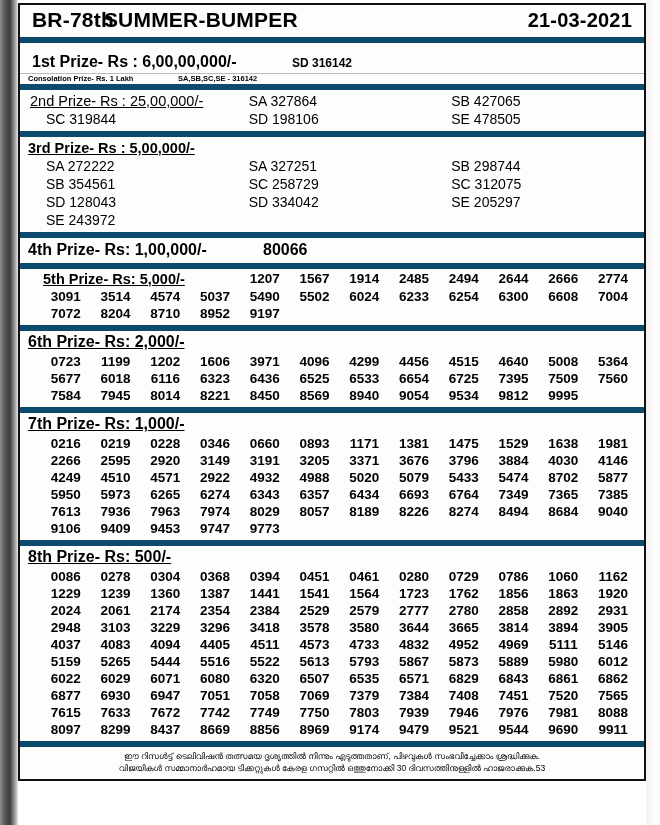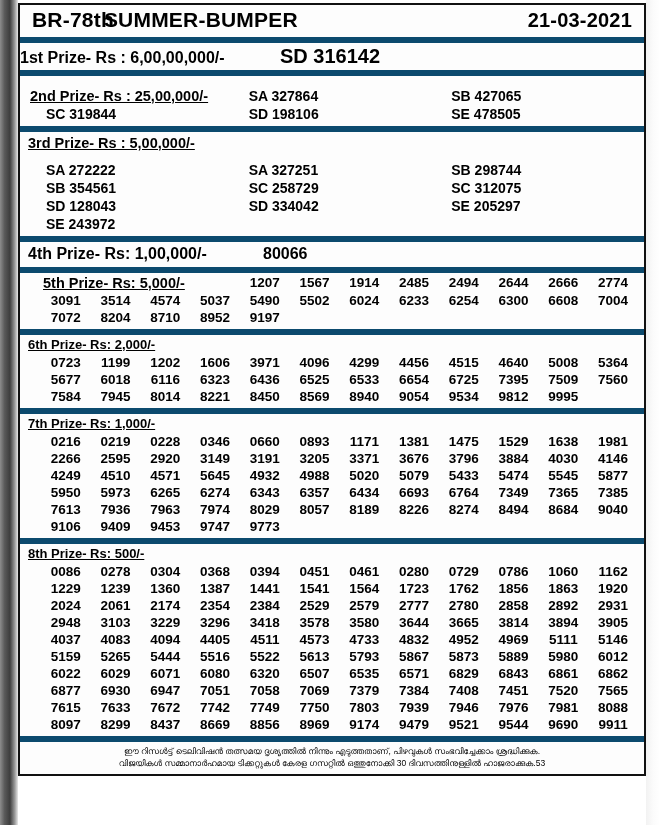--- a/index.html
+++ b/index.html
@@ -57,26 +57,27 @@
     letter-spacing: 0.2px;
   }
   .title-draw { flex: 0 0 auto; }
   .title-name { flex: 1 1 auto; margin-left: -10px;}
   .title-date { flex: 0 0 auto; font-size: 20px; }
 
   
   .p1 {
     display: flex;
     align-items: baseline;
-    padding: 2px 10px 2px 0;
+    padding: 2px 10px 2px 12px;
     font-size: 16px;
     font-weight: bold;
+    margin-top: 8px;
   }
   .p1-label { width: 260px; }
-  .p1-num { font-size: 20px; font-weight: bold; }
+  .p1-num { font-size: 12px; font-weight: bold; }
   .consolation {
     display: flex;
     align-items: baseline;
     padding: 0px 8px 1px 8px;
     font-size: 7.5px;
     font-weight: bold;
     border-top: 1px solid #bbb;
   }
   .cons-label { width: 150px; }
 
@@ -86,22 +87,21 @@
     font-size: 14.5px;
     font-weight: bold;
     text-decoration: underline;
     margin-bottom: 1px;
     display: inline-block;
   }
   .tickets {
     display: flex;
     flex-wrap: wrap;
     font-size: 14px;
-    font-weight: bold;
-    margin-top: 9px;
+    font-weight: normal;
   }
   .tickets .t {
     width: 33.33%;
     padding: 1px 0 1px 18px;
     box-sizing: border-box;
     white-space: nowrap;
   }
 
   
   .p4 {
@@ -128,21 +128,21 @@
     white-space: nowrap;
   }
   .grid .head-cell {
     grid-column: span 4;
     text-align: left;
     font-size: 14.5px;
     text-decoration: underline;
     padding: 1px 0 1px 2px;
   }
   .grid-head-row {
-    font-size: 13px;
+    font-size: 16px;
     font-weight: bold;
     text-decoration: underline;
     padding: 2px 0 1px 8px;
   }
 
   
   .footer {
     padding: 3px 8px 4px 8px;
     text-align: center;
     font-size: 8.5px;
@@ -164,20 +164,24 @@
       <span class="title-draw">BR-78th</span>
       <span class="title-name">SUMMER-BUMPER</span>
       <span class="title-date">21-03-2021</span>
     </div>
   </div>
 
   <div class="row-band">
     <div class="p1">
       <span class="p1-label">1st Prize- Rs : 6,00,00,000/-</span>
       <span class="p1-num">SD 316142</span>
+    </div>
+    <div class="consolation">
+      <span class="cons-label">Consolation Prize- Rs. 1 Lakh</span>
+      <span>SA,SB,SC,SE - 316142</span>
     </div>
   </div>
 
   <div class="row-band pblock">
     <div class="tickets">
       <div class="t" style="padding-left:2px;text-decoration:underline;font-size:14.5px;">2nd Prize- Rs : 25,00,000/-</div>
       <div class="t">SA 327864</div>
       <div class="t">SB 427065</div>
       <div class="t">SC 319844</div>
       <div class="t">SD 198106</div>
@@ -303,28 +307,28 @@
         <div class="cell">3205</div>
         <div class="cell">3371</div>
         <div class="cell">3676</div>
         <div class="cell">3796</div>
         <div class="cell">3884</div>
         <div class="cell">4030</div>
         <div class="cell">4146</div>
         <div class="cell">4249</div>
         <div class="cell">4510</div>
         <div class="cell">4571</div>
-        <div class="cell">5645</div>
+        <div class="cell">2922</div>
         <div class="cell">4932</div>
         <div class="cell">4988</div>
         <div class="cell">5020</div>
         <div class="cell">5079</div>
         <div class="cell">5433</div>
         <div class="cell">5474</div>
-        <div class="cell">5545</div>
+        <div class="cell">8702</div>
         <div class="cell">5877</div>
         <div class="cell">5950</div>
         <div class="cell">5973</div>
         <div class="cell">6265</div>
         <div class="cell">6274</div>
         <div class="cell">6343</div>
         <div class="cell">6357</div>
         <div class="cell">6434</div>
         <div class="cell">6693</div>
         <div class="cell">6764</div>

